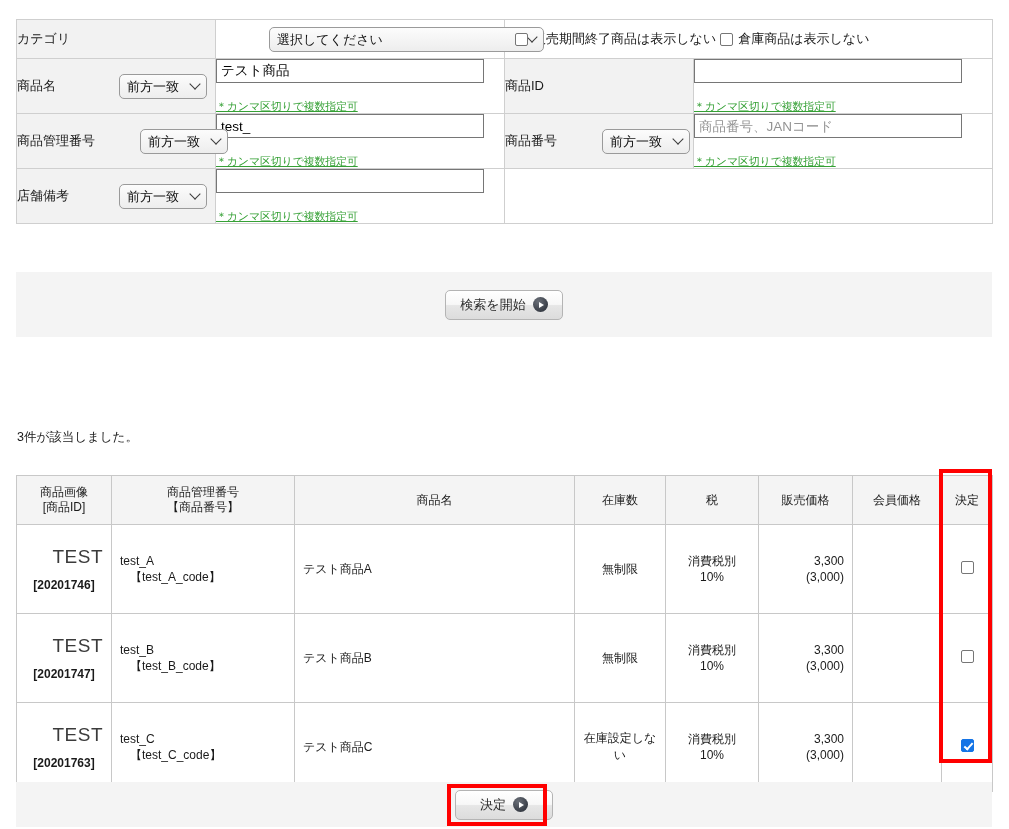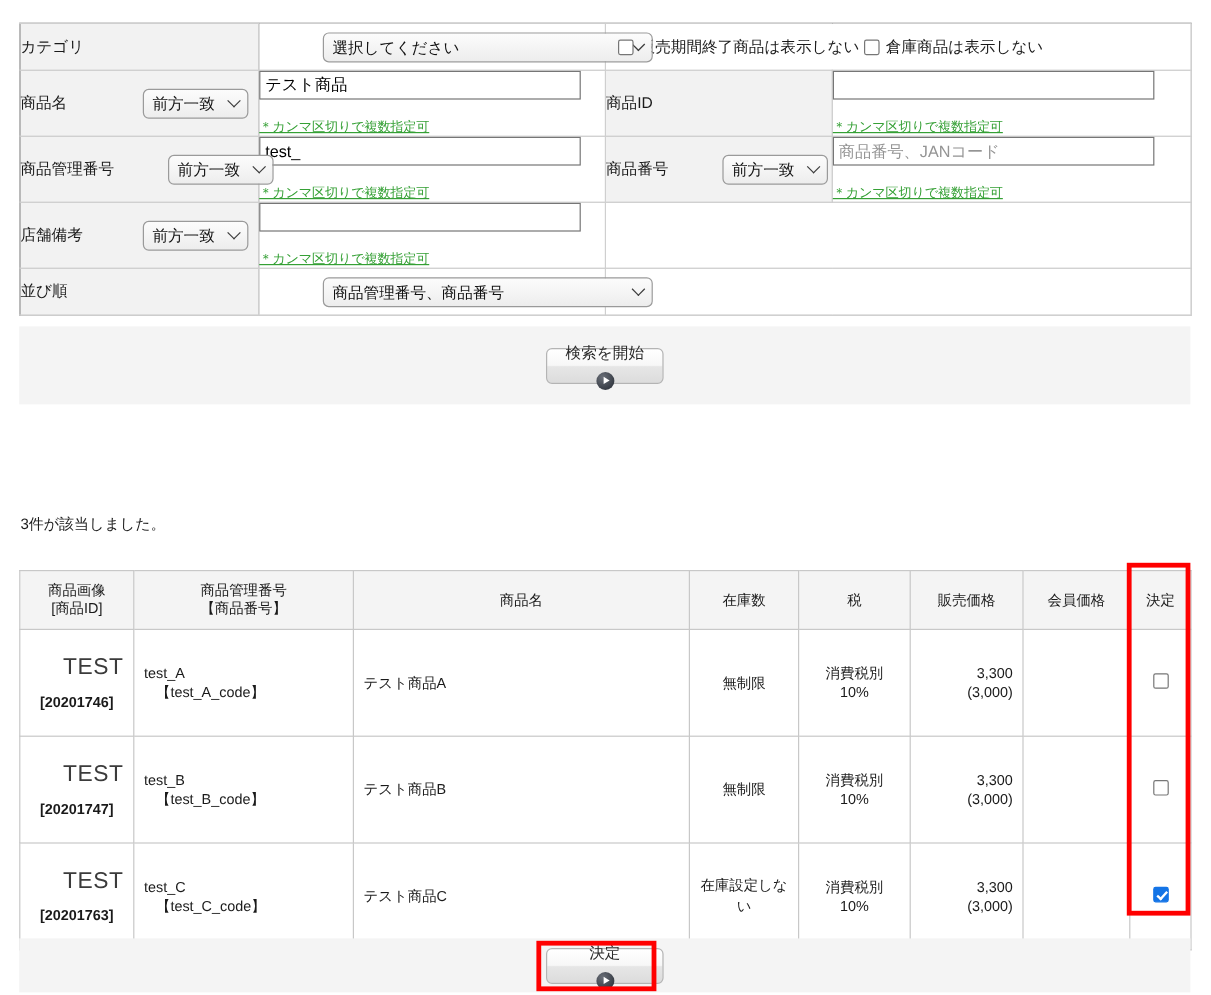--- a/index.html
+++ b/index.html
@@ -177,21 +177,20 @@
     height: 30px;
     padding: 0 14px;
     border: 1px solid #b4b4b4;
     border-radius: 5px;
     background: linear-gradient(#ffffff 0%, #f7f7f7 48%, #e6e6e6 52%, #dcdcdc 100%);
     font-family: "Liberation Sans", "DejaVu Sans", sans-serif;
     font-size: 13px;
     color: #2b2b2b;
     cursor: pointer;
     box-shadow: 0 1px 0 rgba(255,255,255,0.85) inset;
-    flex-direction: column;
   }
   .arrowcirc {
     width: 15px; height: 15px;
     border-radius: 50%;
     background: radial-gradient(circle at 35% 30%, #6a6f78, #373c45 72%);
     display: inline-flex;
     align-items: center;
     justify-content: center;
     flex: none;
   }
@@ -405,35 +404,20 @@
             </span>
           </div>
         </td>
         <td class="val">
           <input type="text" class="txt w-name" value="" style="">
           <div class="hint">＊カンマ区切りで複数指定可</div>
         </td>
         <td class="val" colspan="2"></td>
       </tr>
 
-      <tr>
-        <td class="lbl">
-          <div class="lblrow">
-            <span class="lbltext">並び順</span>
-          </div>
-        </td>
-        <td class="val tight">
-          <span class="selwrap">
-            <select class="sel sel-order">
-              <option>商品管理番号、商品番号</option>
-            </select>
-          </span>
-        </td>
-        <td class="val" colspan="2"></td>
-      </tr>
     </tbody>
   </table>
 </div>
 
 <div class="searchpanel">
   <button class="btn3d">
     <span>検索を開始</span>
     <span class="arrowcirc"></span>
   </button>
 </div>

